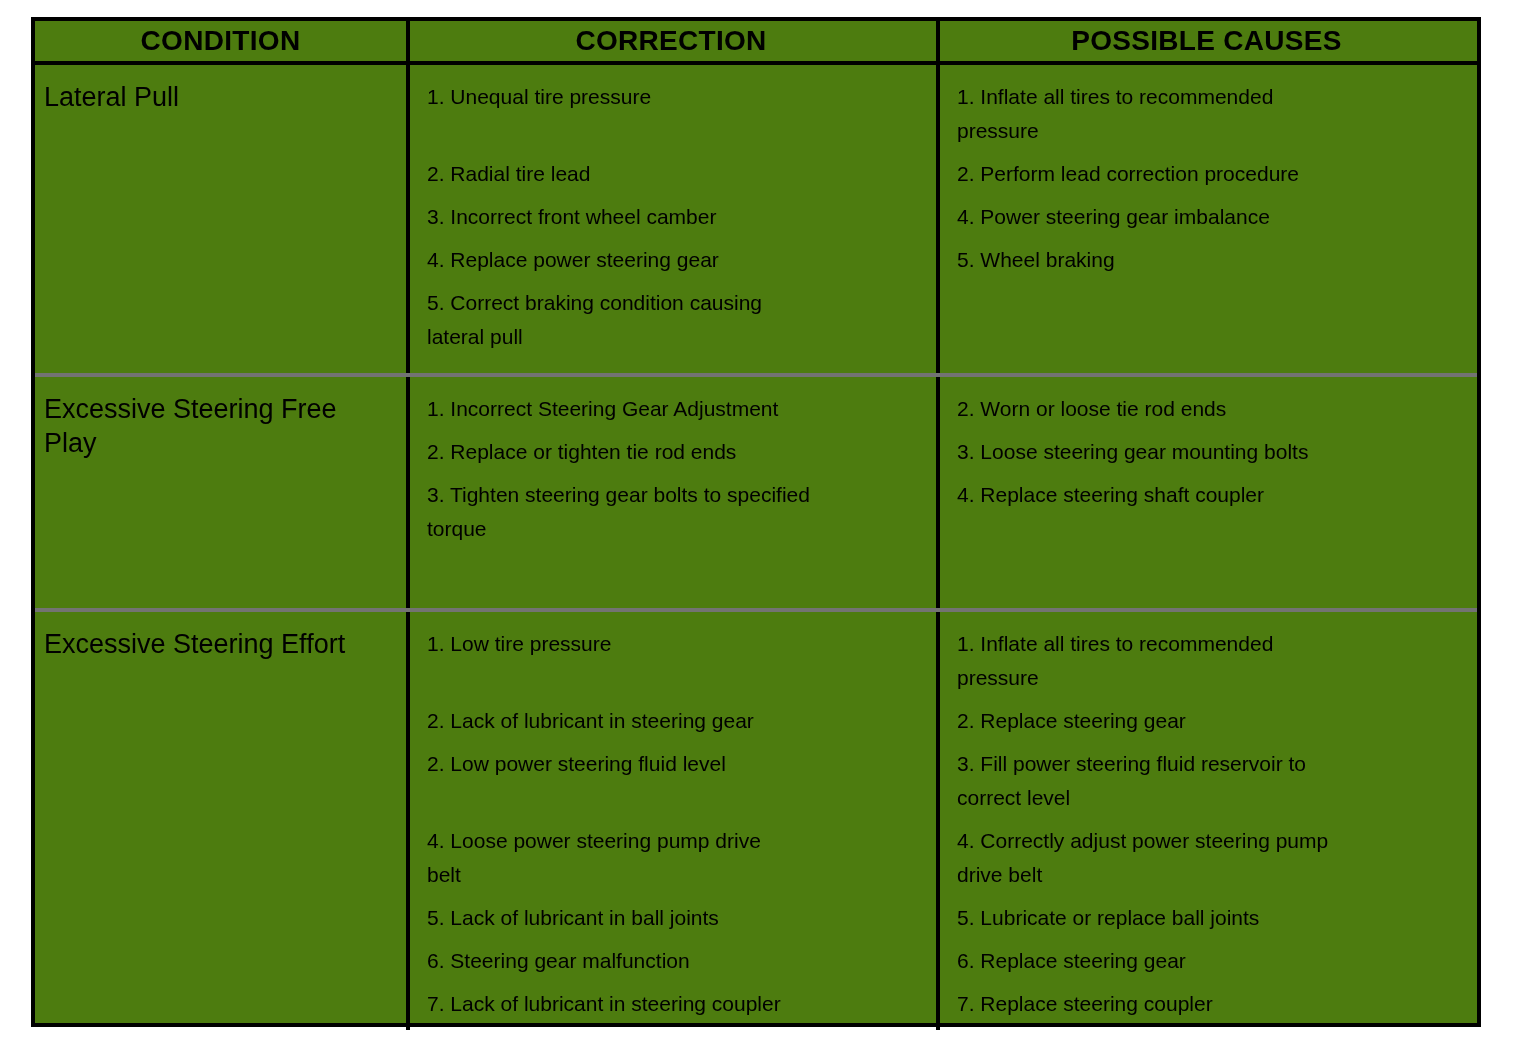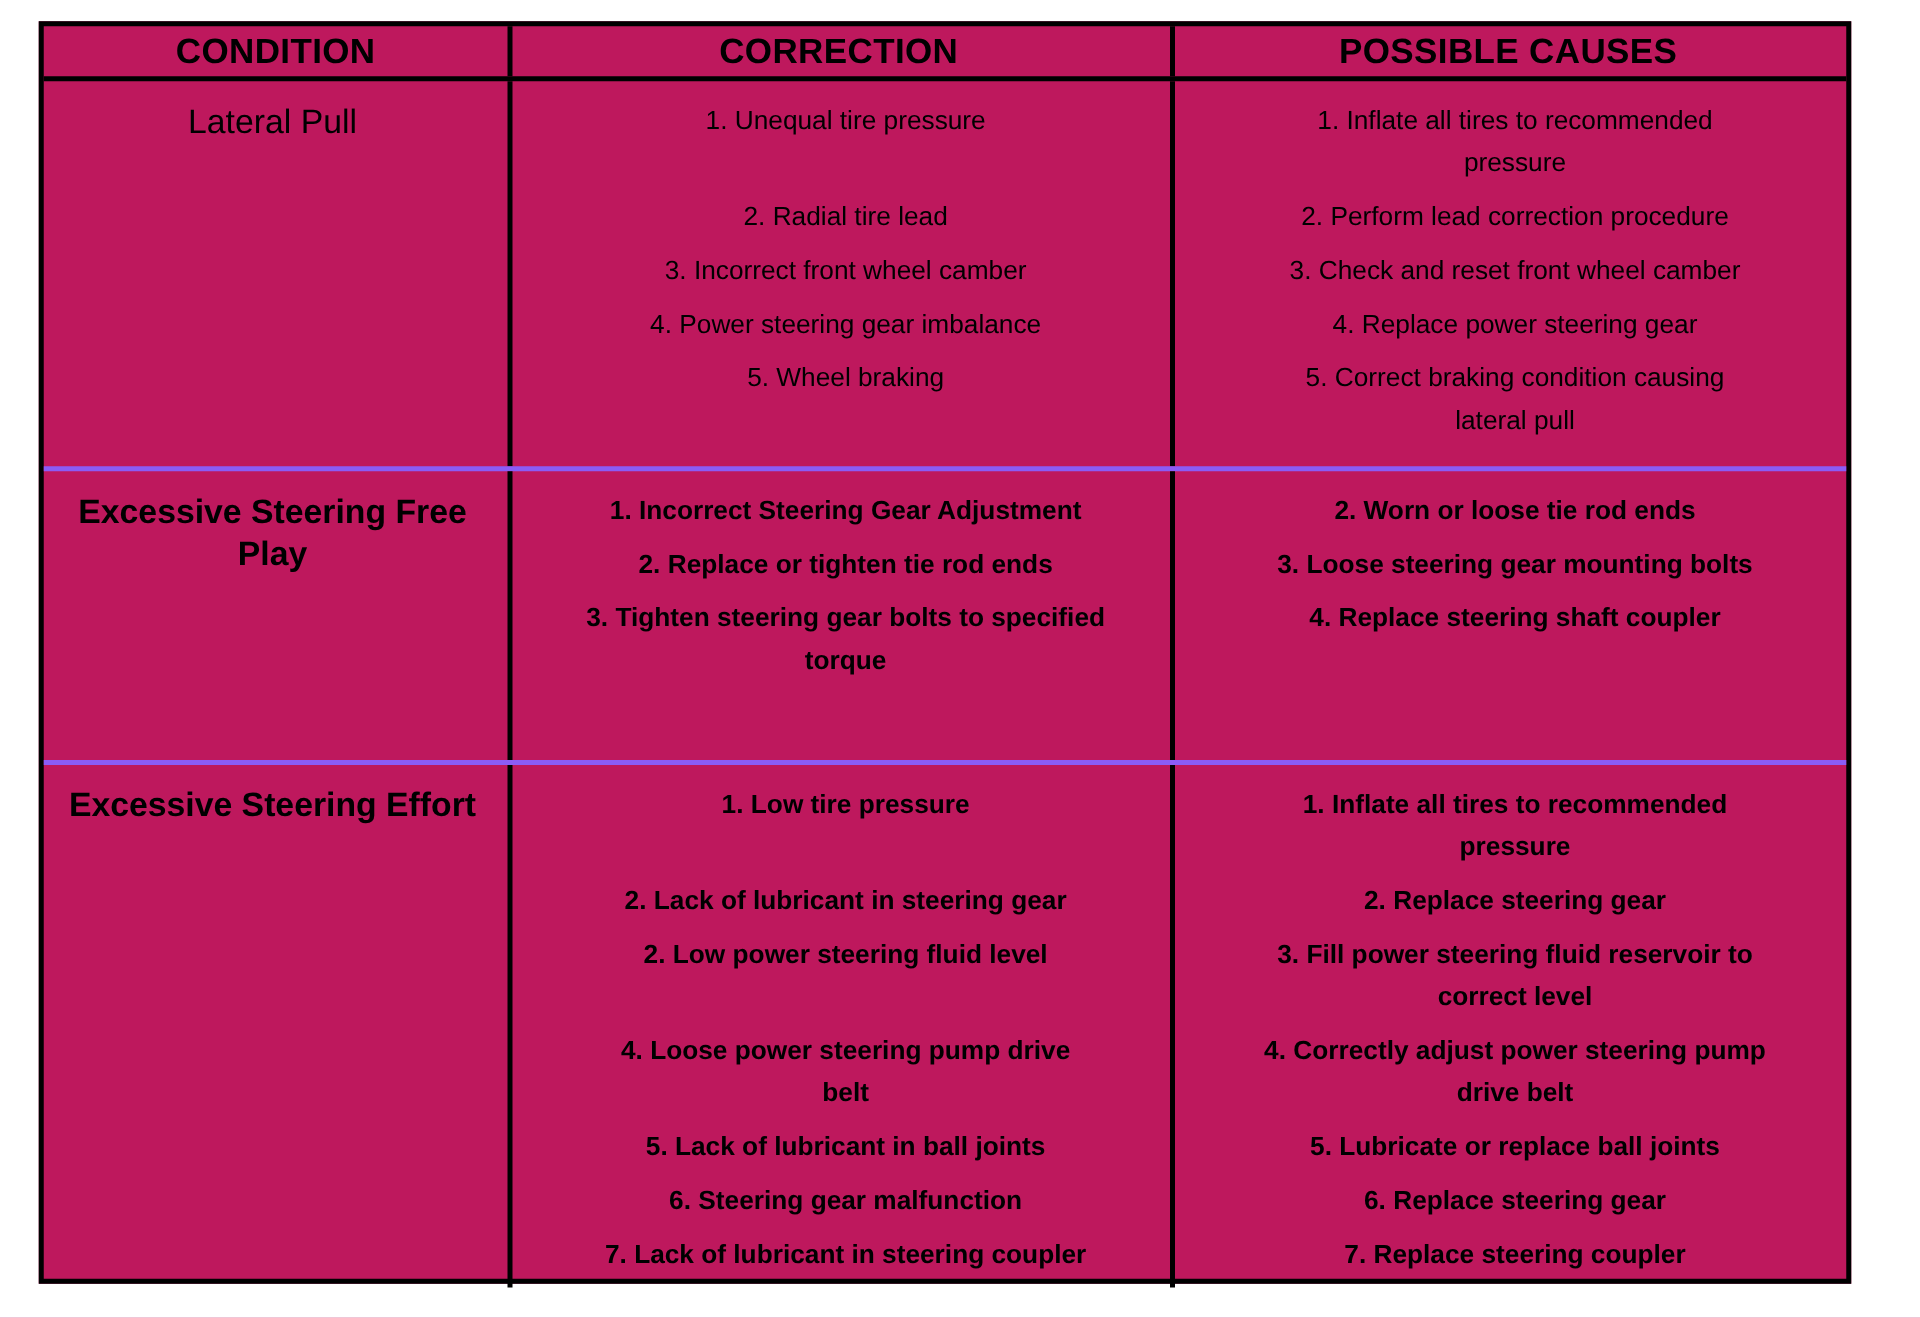--- a/index.html
+++ b/index.html
@@ -10,22 +10,21 @@
     position: relative;
   }
 
   .doc-table {
     position: absolute;
     left: 31px;
     top: 17px;
     width: 1450px;
     height: 1010px;
     border: 4px solid #000000;
-    background: #be185d;
-    text-align: center;
+    background: #4d7c0f;
   }
 
   
   .thead {
     display: grid;
     grid-template-columns: 371px 530px 1fr;
     min-height: 44px;
     border-bottom: 4px solid #000000;
     position: relative;
   }
@@ -38,21 +37,21 @@
     line-height: 1.1;
     letter-spacing: 0.3px;
   }
 
   
   .trow {
     display: grid;
     grid-template-columns: 371px 1fr;
     position: relative;
   }
-  .trow + .trow { border-top: 4px solid #8b5cf6; font-weight: bold; }
+  .trow + .trow { border-top: 4px solid #737373; }
   .trow-1 { min-height: 308px; border-radius: 13px; }
   .trow-2 { min-height: 235px; }
   .trow-3 { min-height: 415px; }
 
   
   .vline {
     position: absolute;
     top: 0;
     bottom: 0;
     width: 4px;
@@ -98,21 +97,20 @@
     <div class="vline vline-1"></div>
     <div class="vline vline-2"></div>
     <div class="cond">Lateral Pull</div>
     <div class="pairs">
       <div class="cell">1. Unequal tire pressure</div>
       <div class="cell">1. Inflate all tires to recommended
 pressure</div>
       <div class="cell">2. Radial tire lead</div>
       <div class="cell">2. Perform lead correction procedure</div>
       <div class="cell">3. Incorrect front wheel camber</div>
-      <div class="cell">3. Check and reset front wheel camber</div>
       <div class="cell">4. Power steering gear imbalance</div>
       <div class="cell">4. Replace power steering gear</div>
       <div class="cell">5. Wheel braking</div>
       <div class="cell">5. Correct braking condition causing
 lateral pull</div>
     </div>
   </div>
 
   <div class="trow trow-2">
     <div class="vline vline-1"></div>

